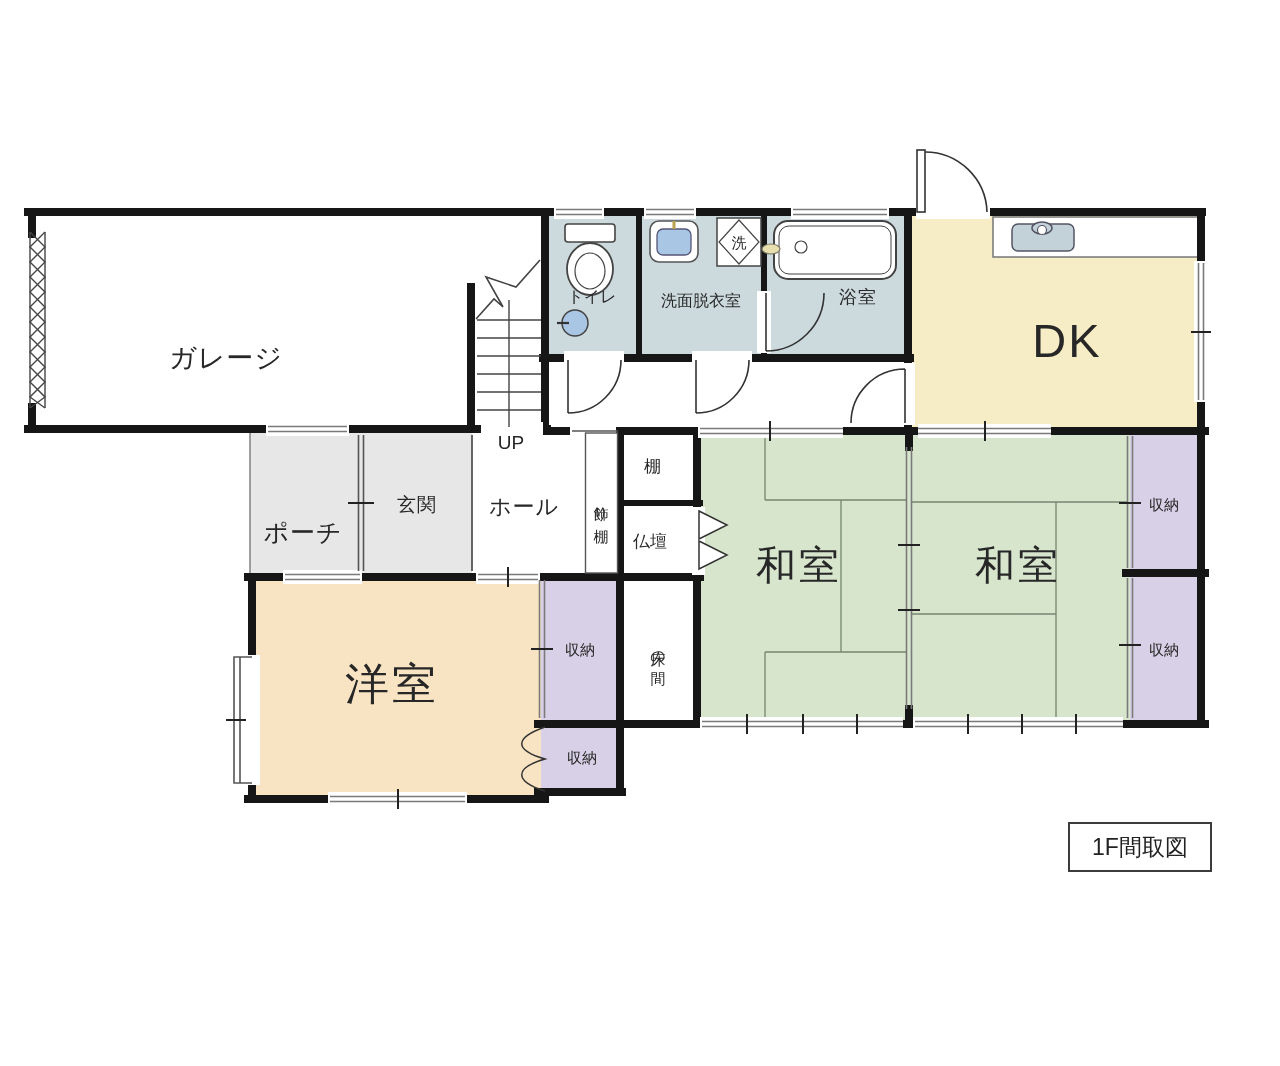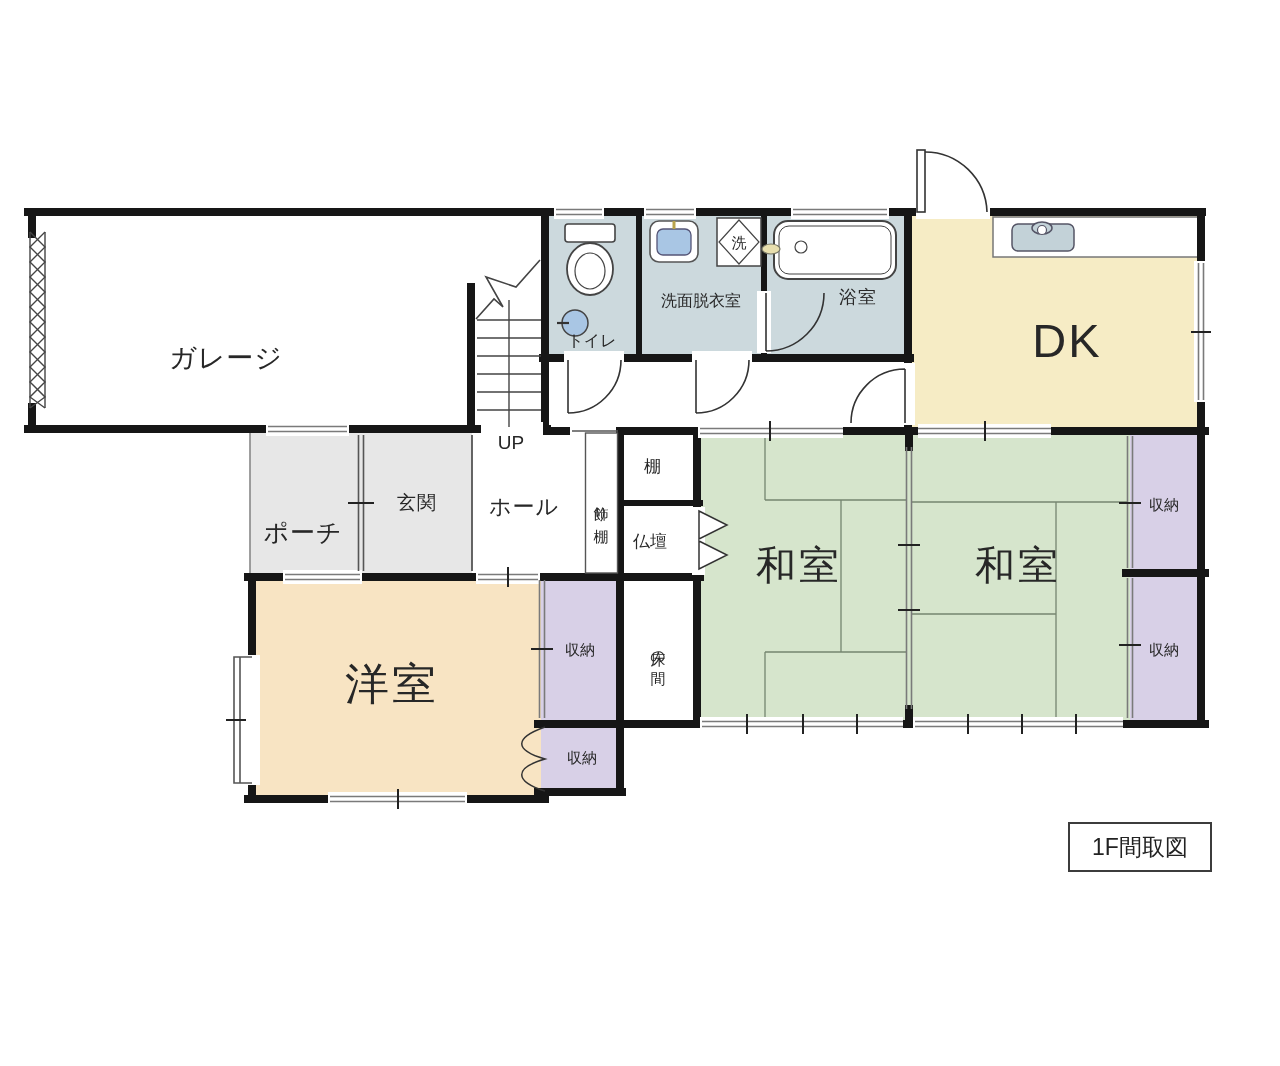--- a/index.html
+++ b/index.html
@@ -183,27 +183,27 @@
     <g>
       <rect x="774" y="221" width="122" height="58" rx="14" fill="#ffffff" stroke="#444" stroke-width="2"></rect>
       <rect x="779" y="226" width="112" height="48" rx="10" fill="none" stroke="#444" stroke-width="1"></rect>
       <ellipse cx="771" cy="249" rx="9" ry="5" fill="#e8dfae" stroke="#776" stroke-width="1.2"></ellipse>
       <circle cx="801" cy="247" r="6" fill="#ffffff" stroke="#444" stroke-width="1.2"></circle>
     </g>
   </g>
 </svg>
 
   <div class="lbl" style="left:226px;top:322px;font-size:27px;margin-top:36px;">ガレージ</div>
-  <div class="lbl" style="left:592px;top:297px;font-size:16px;letter-spacing:0;margin-top:44px;">トイレ</div>
+  <div class="lbl" style="left:592px;top:297px;font-size:16px;letter-spacing:0;">トイレ</div>
   <div class="lbl" style="left:701px;top:301px;font-size:16px;letter-spacing:0;">洗面脱衣室</div>
   <div class="lbl" style="left:739px;top:243px;font-size:15px;letter-spacing:0;">洗</div>
   <div class="lbl" style="left:858px;top:297px;font-size:18px;">浴室</div>
   <div class="lbl" style="left:1067px;top:341px;font-size:47px;letter-spacing:2px;">DK</div>
   <div class="lbl" style="left:303px;top:532px;font-size:25px;">ポーチ</div>
-  <div class="lbl" style="left:417px;top:505px;font-size:19px;font-family:Liberation Mono, monospace;">玄関</div>
+  <div class="lbl" style="left:417px;top:505px;font-size:19px;">玄関</div>
   <div class="lbl" style="left:524px;top:507px;font-size:22px;">ホール</div>
   <div class="lbl" style="left:511px;top:443px;font-size:19px;letter-spacing:0;">UP</div>
   <div class="lbl vert" style="left:601px;top:507px;font-size:15px;">飾り棚</div>
   <div class="lbl" style="left:653px;top:467px;font-size:17px;">棚</div>
   <div class="lbl" style="left:650px;top:542px;font-size:17px;letter-spacing:0;">仏壇</div>
   <div class="lbl vert" style="left:658px;top:651px;font-size:15px;">床の間</div>
   <div class="lbl" style="left:799px;top:565px;font-size:40px;letter-spacing:3px;">和室</div>
   <div class="lbl" style="left:1018px;top:565px;font-size:40px;letter-spacing:3px;">和室</div>
   <div class="lbl" style="left:392px;top:684px;font-size:44px;letter-spacing:3px;">洋室</div>
   <div class="lbl" style="left:1164px;top:505px;font-size:15px;letter-spacing:0;">収納</div>

